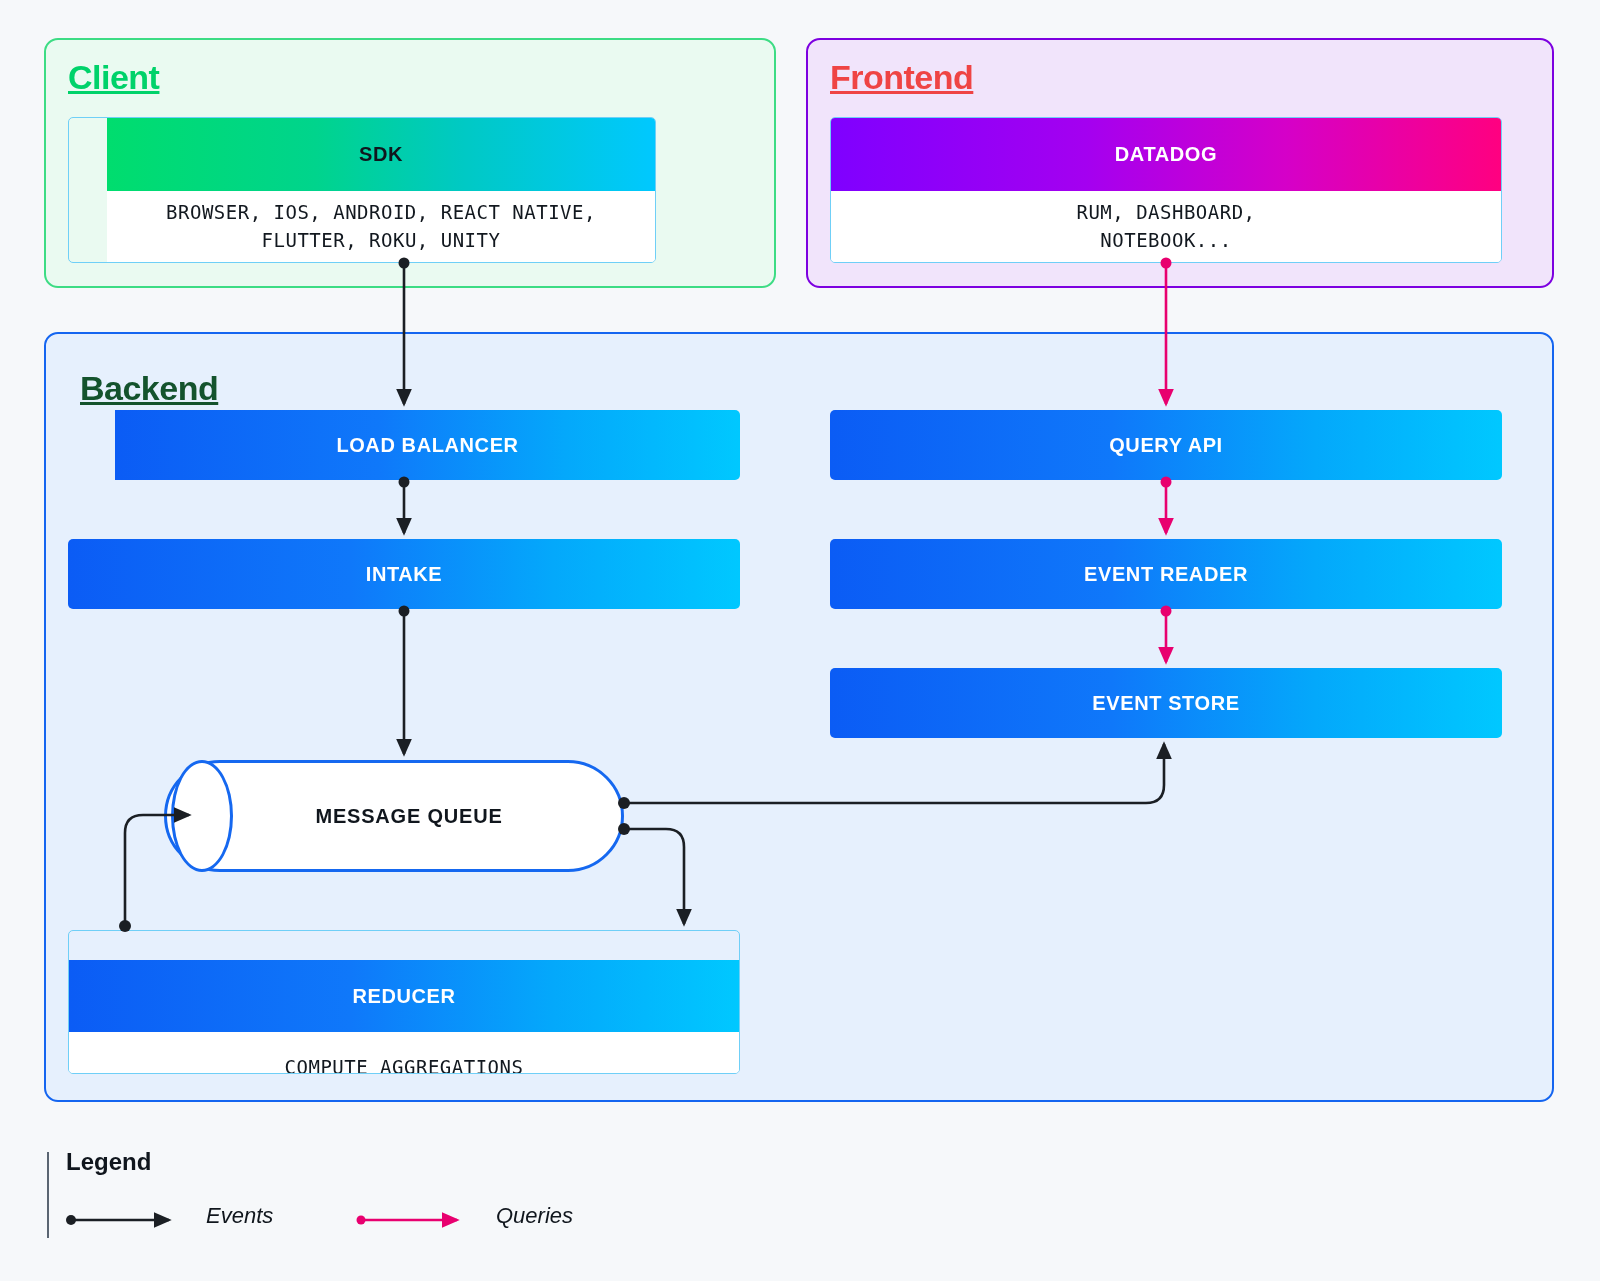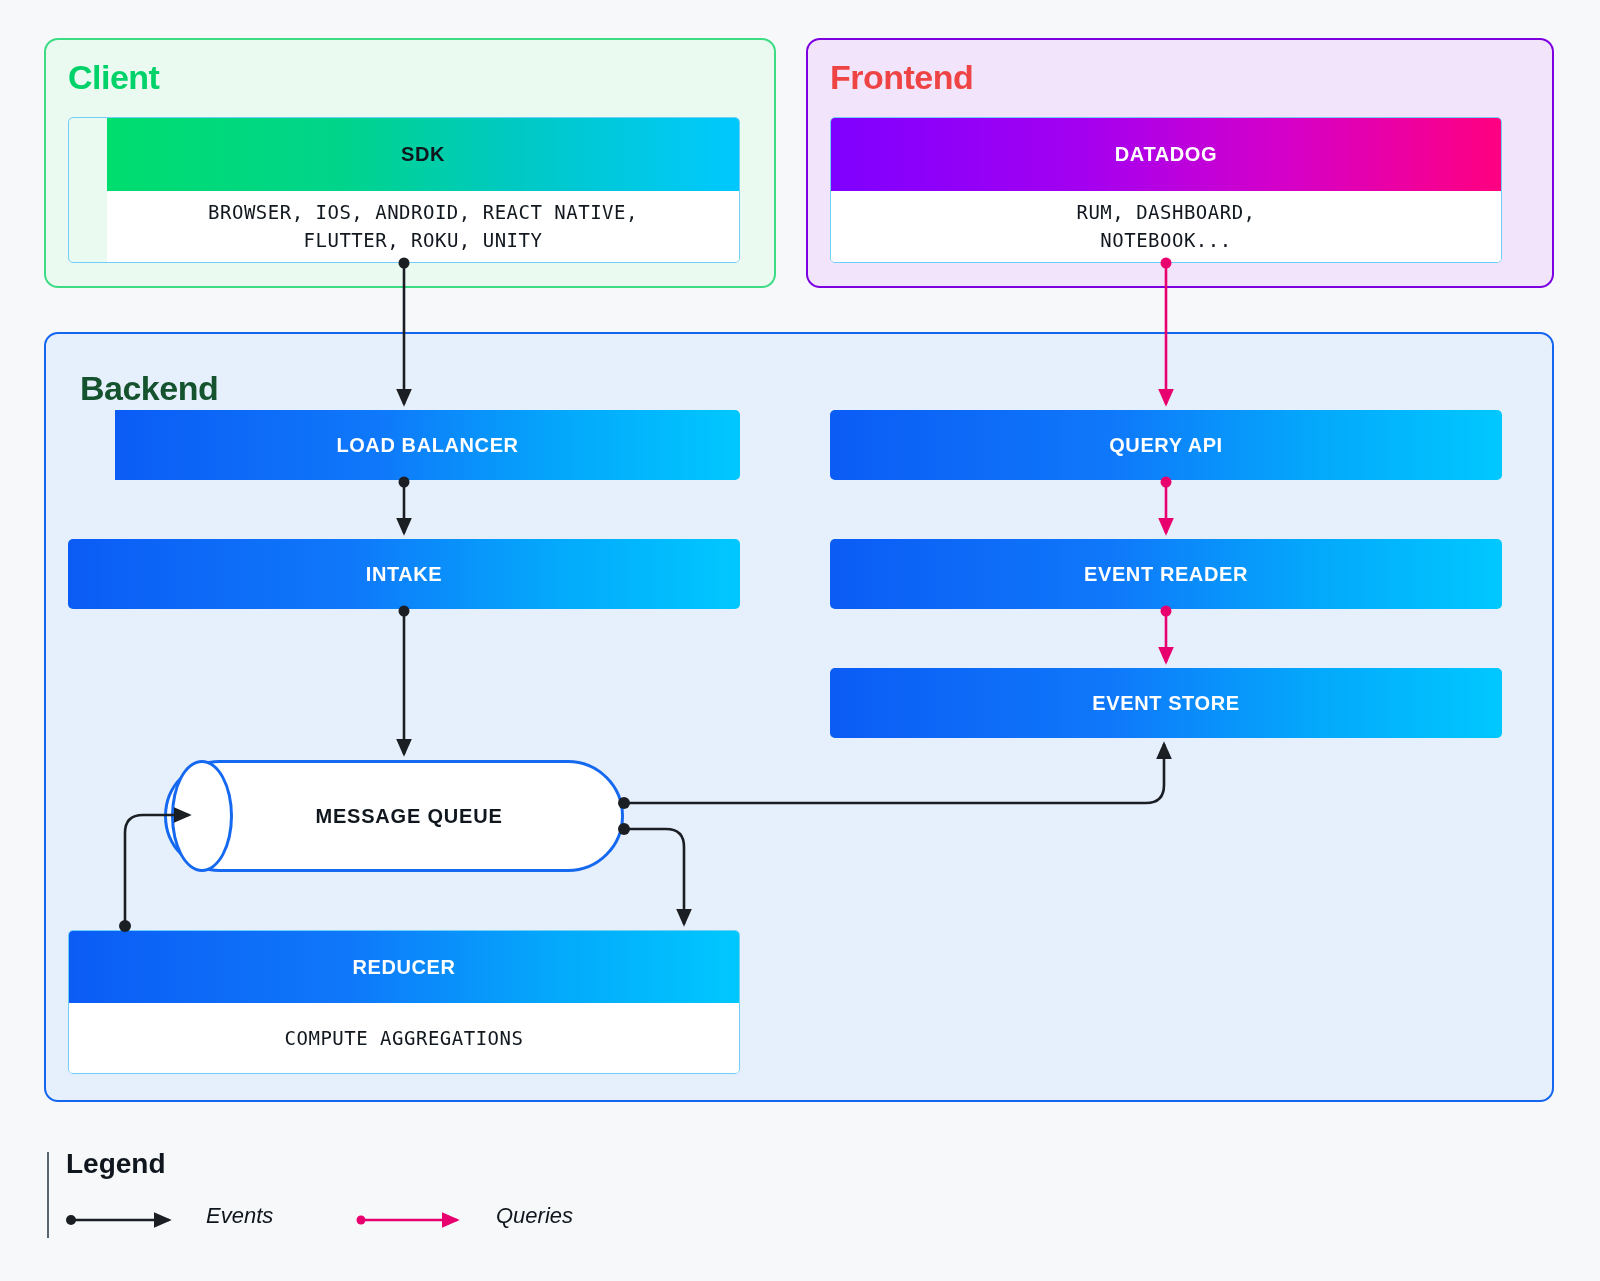--- a/index.html
+++ b/index.html
@@ -6,21 +6,21 @@
   body{
     width:1600px;height:1281px;
     background:#f6f8fa;
     font-family:"Liberation Sans", sans-serif;
     overflow:hidden;
   }
   #stage{position:relative;width:1600px;height:1281px;}
 
   
   .group{position:absolute;border-radius:14px;border-width:2px;border-style:solid;box-sizing:border-box;}
-  .group-title{position:absolute;font-weight:bold;font-size:34px;letter-spacing:-0.5px;line-height:1;}
+  .group-title{position:absolute;font-weight:bold;font-size:34px;letter-spacing:-0.5px;line-height:1;text-decoration:underline;}
 
   #client-group{left:44px;top:38px;width:732px;height:250px;background:#eafaf1;border-color:#3ddc84;}
   #client-title{left:68px;top:60px;color:#00d26a;}
   #frontend-group{left:806px;top:38px;width:748px;height:250px;background:#f1e4fb;border-color:#7d00e0;}
   #frontend-title{left:830px;top:60px;color:#ef4444;}
   #backend-group{left:44px;top:332px;width:1510px;height:770px;background:#e6f0fd;border-color:#1465f0;}
   #backend-title{left:80px;top:355px;color:#14532d;margin-top:16px;}
 
   
   .node{position:absolute;box-sizing:border-box;border-radius:5px;overflow:hidden;}
@@ -37,38 +37,38 @@
     font-size:19px;color:#12181f;line-height:1.45;letter-spacing:0.5px;
     box-sizing:border-box;
   }
   .with-sub{border:1px solid #6fcff7;}
 
   .grad-green{background:linear-gradient(90deg,#00dd6e 0%,#00d48c 38%,#00c9c4 65%,#00c8ff 100%);color:#10161d;}
   .grad-purple{background:linear-gradient(90deg,#7f00ff 0%,#a400f0 38%,#d500c8 68%,#ff0080 100%);color:#ffffff;}
   .grad-blue{background:linear-gradient(90deg,#0b5cf5 0%,#0f78fa 42%,#04a8fb 72%,#00c8ff 100%);color:#ffffff;}
 
   
-  #sdk-node{left:68px;top:117px;width:672px;height:146px;padding-left:38px;}
+  #sdk-node{left:68px;top:117px;width:588px;height:146px;padding-left:38px;}
   #sdk-head{height:73px;}
   #sdk-sub{height:72px;}
   
   #datadog-node{left:830px;top:117px;width:672px;height:146px;}
   #datadog-head{height:73px;}
   #datadog-sub{height:72px;}
 
   
   #load-balancer{left:68px;top:410px;width:672px;height:70px;padding-left:47px;}
   #intake{left:68px;top:539px;width:672px;height:70px;}
   #query-api{left:830px;top:410px;width:672px;height:70px;}
   #event-reader{left:830px;top:539px;width:672px;height:70px;}
   #event-store{left:830px;top:668px;width:672px;height:70px;}
 
   
   #reducer-node{left:68px;top:930px;width:672px;height:144px;}
-  #reducer-head{height:72px;}
+  #reducer-head{height:72px;margin-top:29px;}
   #reducer-sub{height:71px;}
 
   
   #message-queue{
     position:absolute;left:164px;top:760px;width:460px;height:112px;
     background:#ffffff;border:3px solid #1568f0;
     border-radius:56px/56px;
     box-sizing:border-box;
     text-align:center;
   }
@@ -83,21 +83,21 @@
     font-weight:bold;font-size:20px;letter-spacing:0.8px;color:#10161d;
     padding-left:30px;box-sizing:border-box;
   }
 
   
   #edges{position:absolute;left:0;top:0;width:1600px;height:1281px;pointer-events:none;}
 
   
   #legend{position:absolute;left:40px;top:1148px;width:600px;height:92px;}
   #legend-bar{position:absolute;left:7px;top:4px;width:2px;height:86px;background:#5a6572;}
-  #legend-title{position:absolute;left:26px;top:0px;font-weight:bold;font-size:28px;color:#10161d;}
+  #legend-title{position:absolute;left:26px;top:0px;font-weight:bold;font-size:24px;color:#10161d;}
   .legend-row{position:absolute;top:58px;height:28px;}
   #legend-events{left:26px;}
   #legend-queries{left:316px;}
   .legend-label{position:absolute;left:140px;top:-3px;font-size:22px;color:#10161d;font-style:italic;}
   .legend-svg{position:absolute;left:0;top:0;}
 </style>
 </head>
 <body>
 
 <div id="stage">

